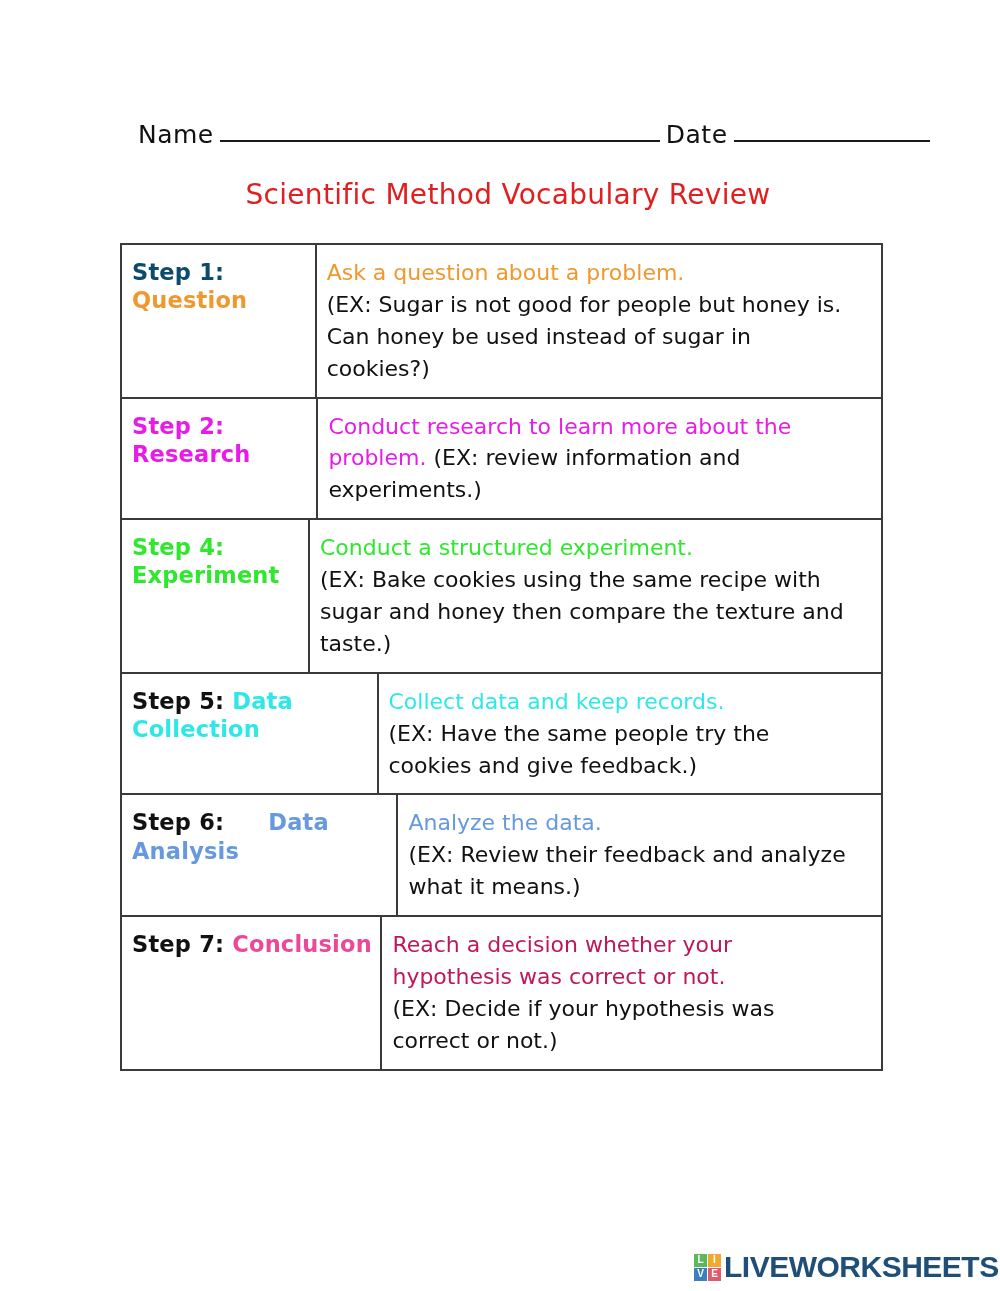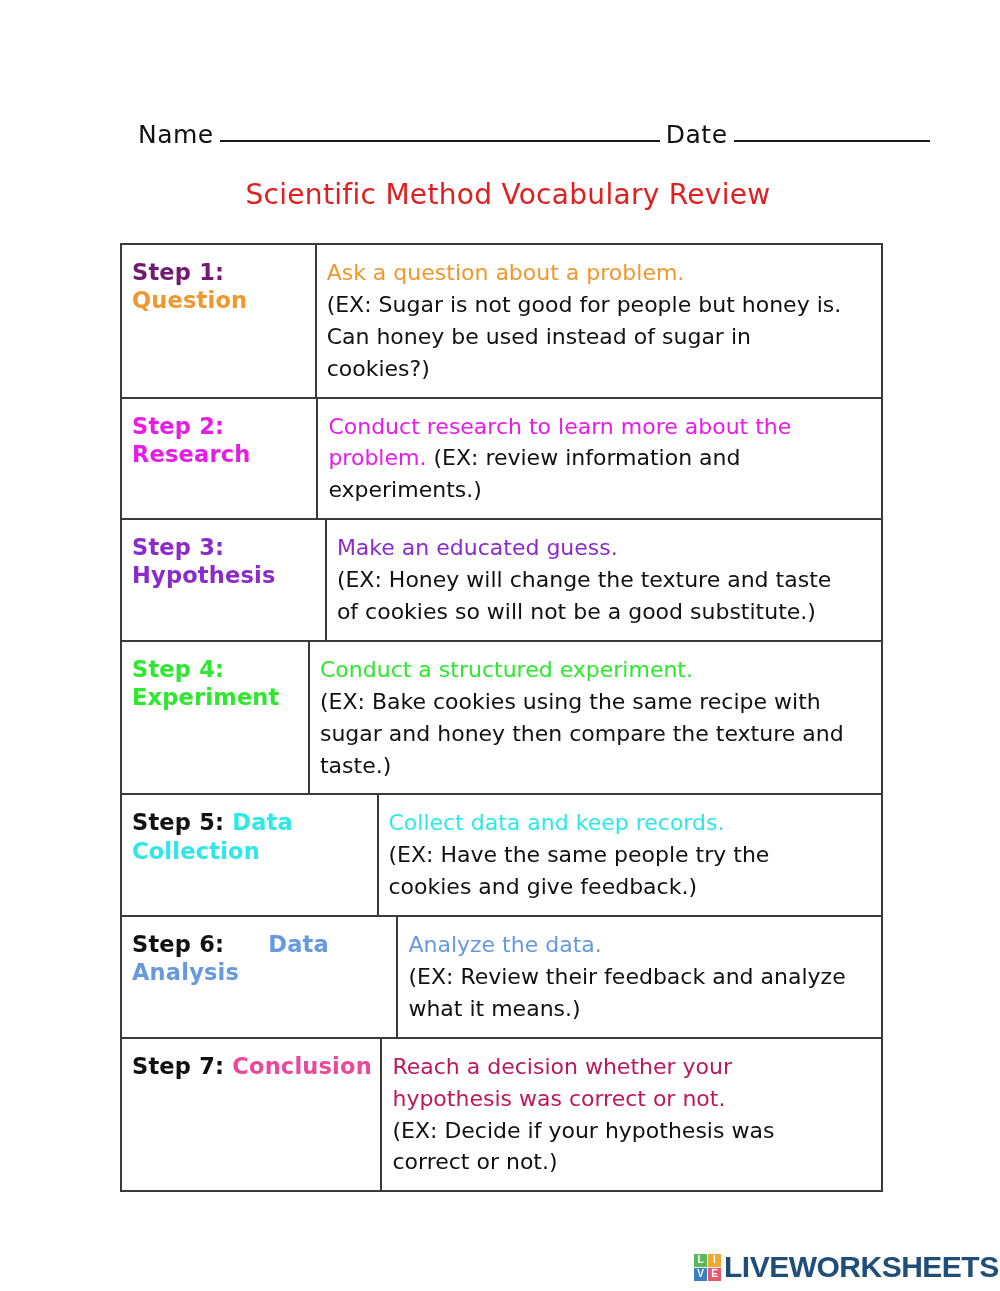--- a/index.html
+++ b/index.html
@@ -150,30 +150,26 @@
     <span class="nd-label">Name</span>
     <span class="nd-rule name-rule"></span>
     <span class="nd-label">Date</span>
     <span class="nd-rule date-rule"></span>
   </div>
 
   <div class="title">Scientific Method Vocabulary Review</div>
 
   <div class="table" id="vocab-table">
       <div class="row">
-        <div class="cell-term"><span class="step-label" style="color: #701a75; margin-top: 10px;">Step 1:</span> <span style="color: rgb(240, 152, 45); margin-top: 15px;">Question</span></div>
+        <div class="cell-term"><span class="step-label" style="color: #0c4a6e; margin-top: 10px;">Step 1:</span> <span style="color: rgb(240, 152, 45); margin-top: 15px;">Question</span></div>
         <div class="cell-def"><span class="def-lead" style="color: rgb(240, 152, 45);">Ask a question about a problem.</span><br><span class="def-ex">(EX: Sugar is not good for people but honey is.  Can honey be used instead of sugar in cookies?)</span></div>
       </div>
       <div class="row">
         <div class="cell-term"><span class="step-label" style="color: rgb(232, 27, 232);">Step 2:</span> <span style="color: rgb(232, 27, 232);">Research</span></div>
         <div class="cell-def"><span class="def-lead" style="color: rgb(232, 27, 232);">Conduct research to learn more about the problem.</span> <span class="def-ex">(EX: review information and experiments.)</span></div>
-      </div>
-      <div class="row">
-        <div class="cell-term"><span class="step-label" style="color: rgb(139, 43, 201);">Step 3:</span> <span style="color: rgb(139, 43, 201);">Hypothesis</span></div>
-        <div class="cell-def"><span class="def-lead" style="color: rgb(139, 43, 201);">Make an educated guess.</span><br><span class="def-ex">(EX: Honey will change the texture and taste of cookies so will not be a good substitute.)</span></div>
       </div>
       <div class="row">
         <div class="cell-term"><span class="step-label" style="color: rgb(46, 232, 46);">Step 4:</span> <span style="color: rgb(46, 232, 46);">Experiment</span></div>
         <div class="cell-def"><span class="def-lead" style="color: rgb(46, 232, 46);">Conduct a structured experiment.</span><br><span class="def-ex">(EX: Bake cookies using the same recipe with sugar and honey then compare the texture and taste.)</span></div>
       </div>
       <div class="row">
         <div class="cell-term"><span class="step-label">Step 5:</span> <span style="color: rgb(46, 232, 232);">Data Collection</span></div>
         <div class="cell-def"><span class="def-lead" style="color: rgb(46, 232, 232);">Collect data and keep records.</span><br><span class="def-ex">(EX: Have the same people try the cookies and give feedback.)</span></div>
       </div>
       <div class="row">

